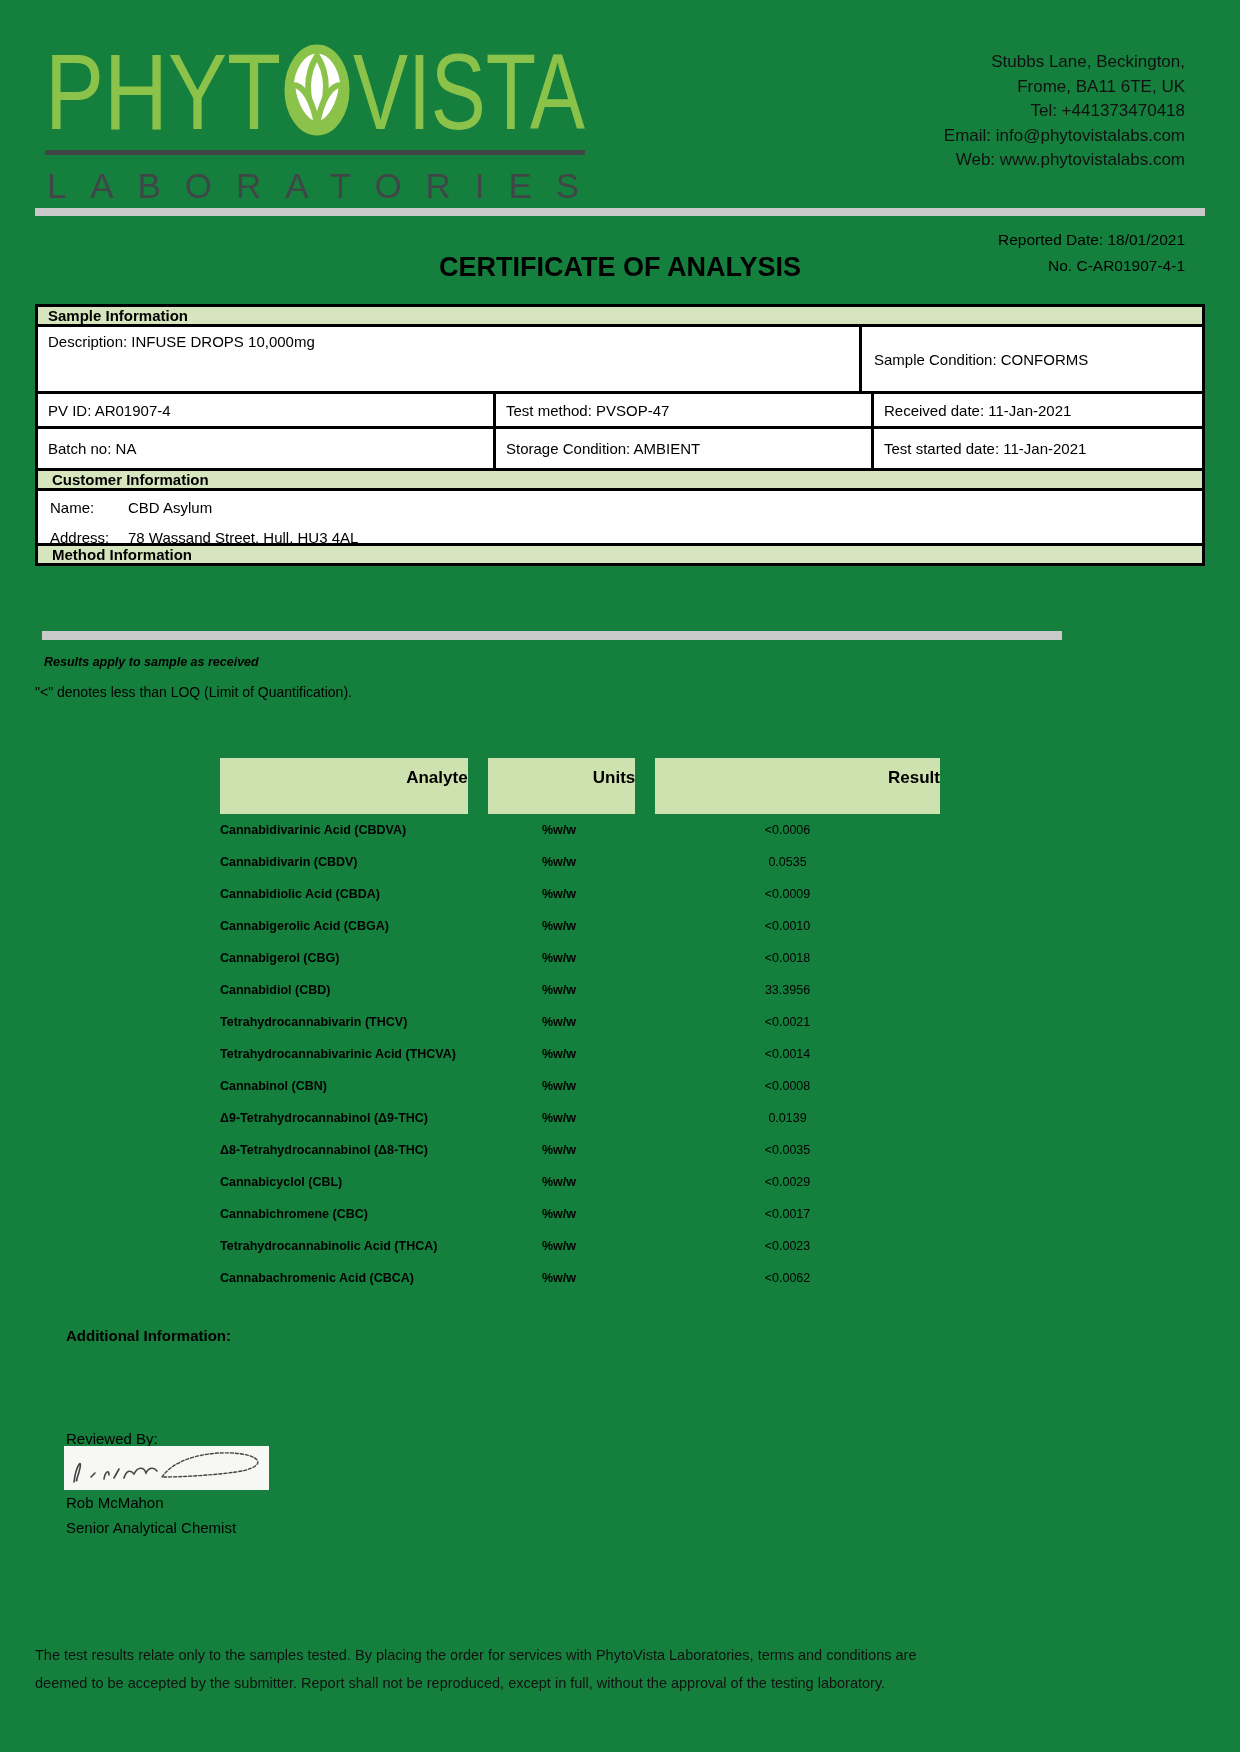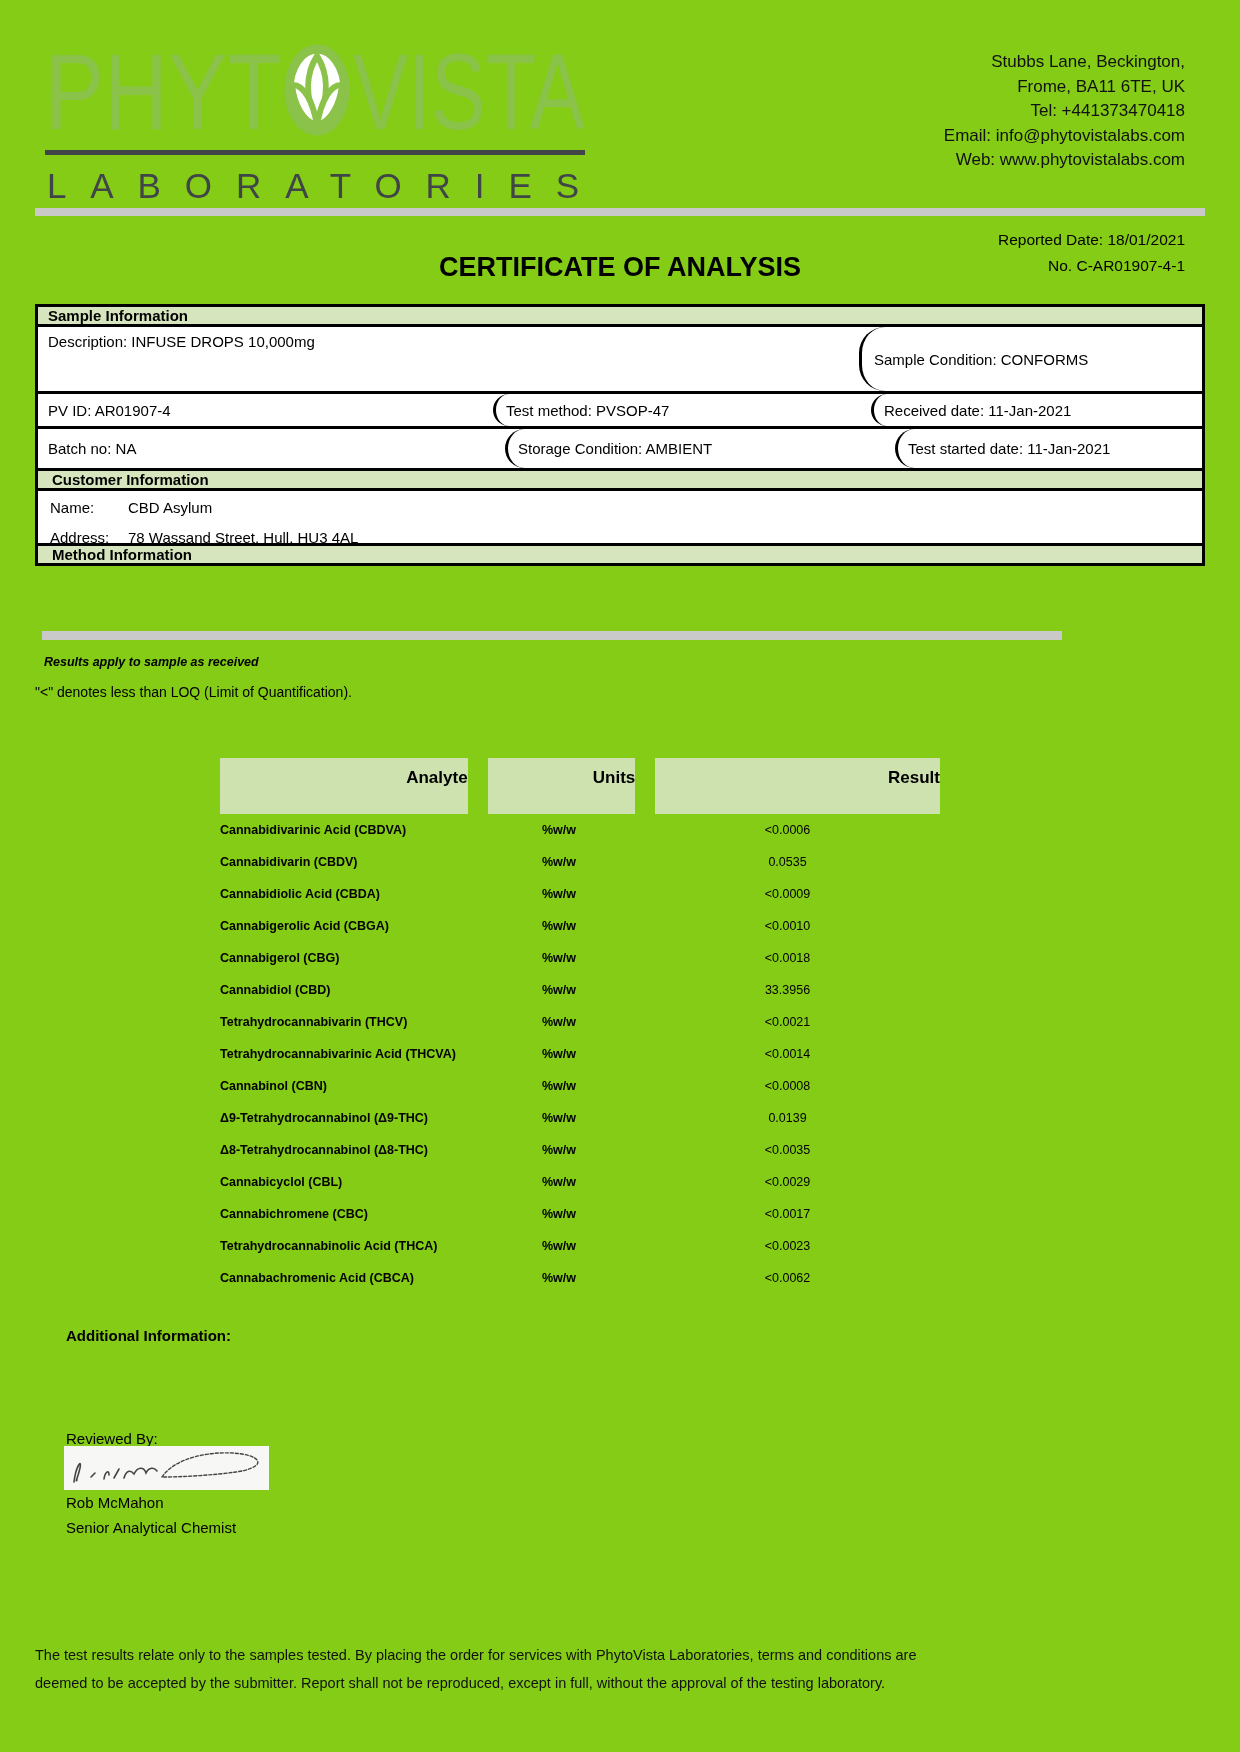--- a/index.html
+++ b/index.html
@@ -1,18 +1,18 @@
 <!DOCTYPE html>
 <html><head>
 <meta charset="utf-8">
 <style>
   * { margin:0; padding:0; box-sizing:border-box; }
   html,body { background:#ffffff; }
   body { font-family:"Liberation Sans", sans-serif; color:#000; }
-  .page { position:relative; width:1240px; height:1752px; background:#84cc16; overflow:hidden; }
+  .page { position:relative; width:1240px; height:1752px; background:#15803d; overflow:hidden; }
 
   
   .logo-wrap { position:absolute; top:30px; left:45px; }
   .logo-word { fill:#8bc249; font-family:"Liberation Sans", sans-serif; font-weight:400; font-size:107px; }
   .logo-sub  { fill:#404547; font-family:"Liberation Sans", sans-serif; font-size:35px; letter-spacing:2px; }
   .leaf-icon path, .leaf-icon ellipse { fill:#fff; stroke:#8bc249; }
   .contact { position:absolute; top:50px; right:55px; text-align:right; font-size:17px; line-height:24.5px; color:#111; }
 
   .gray-bar { position:absolute; background:#c9c9c9; }
   .bar1 { top:208px; left:35px; width:1170px; height:8px; }
@@ -22,27 +22,27 @@
   .cert-title { position:absolute; top:252px; left:35px; width:1170px; text-align:center;
                 font-size:27px; font-weight:bold; letter-spacing:0px; }
 
   
   .info { position:absolute; top:296px; left:35px; width:1170px; font-size:15px; }
   .box { border:3px solid #000; background:#fff; margin-top:-3px; }
   .box:first-child { margin-top:8px; }
   .sec-header { height:23px; background:#d7e5be; font-weight:bold; display:flex; align-items:center; padding-left:10px; }
   .sec-header.indent { padding-left:14px; }
   .row { display:flex; }
-  .cell { padding-left:10px; display:flex; align-items:center;border-radius:26px; }
+  .cell { padding-left:10px; display:flex; align-items:center; }
   .cell + .cell { border-left:3px solid #000; }
   .row-desc { height:70px; }
   .cell-desc { width:821px; align-items:flex-start; padding-top:6px; }
   .cell-cond { flex:1; padding-left:12px; }
   .row-a { height:38px; }
-  .row-b { height:45px;gap:12px; }
+  .row-b { height:45px; }
   .c1 { width:455px; } .c2 { width:378px; } .c3 { flex:1; }
   .cust-box { height:58px; padding:8px 10px 0 12px; }
   .cust-line { margin-bottom:13px; display:flex; }
   .cust-label { width:78px; }
   .method-box { height:35px; display:flex; align-items:center; padding-left:8px; }
 
   
   .note1 { position:absolute; top:655px; left:44px; font-size:12.5px; font-weight:bold; font-style:italic; }
   .note2 { position:absolute; top:684px; left:35px; font-size:14px; }
 

